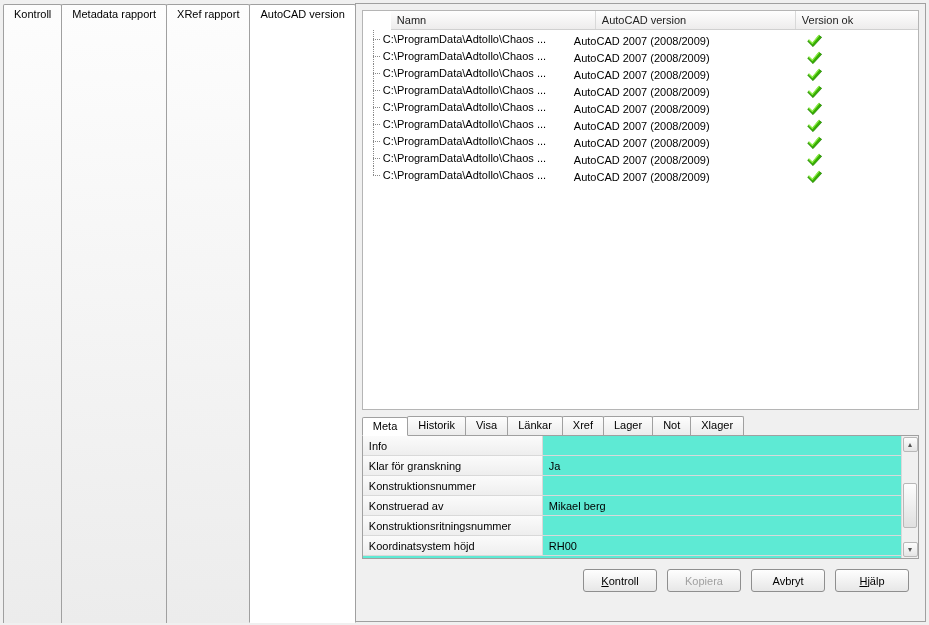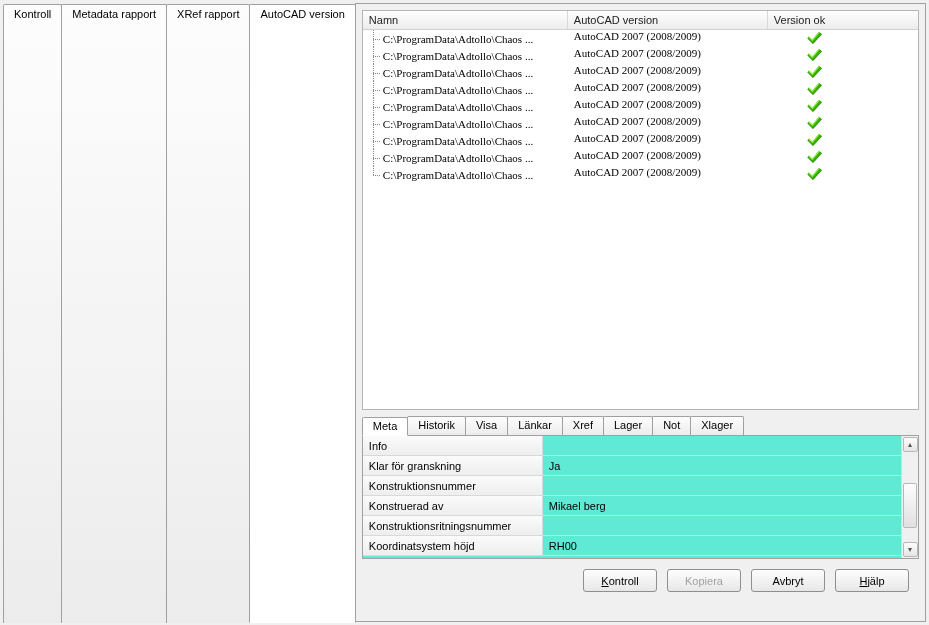--- a/index.html
+++ b/index.html
@@ -61,38 +61,38 @@
       border: 1px solid #b5b5b5;
       background: #ffffff;
       display: flex;
       flex-direction: column;
       overflow: hidden;
     }
     .list-header {
       display: flex;
       background: linear-gradient(#fefefe, #edecec);
       border-bottom: 1px solid #d0d0d0;
+      margin-left: 28px;
     }
     .list-header .col {
       padding: 3px 6px;
       border-right: 1px solid #d8d8d8;
       font-size: 11px;
       color: #222;
       text-align: left;
     }
     .list-header .col:last-child { border-right: none; }
     .col-name { width: 205px; flex: 0 0 205px; }
     .col-ver { width: 200px; flex: 0 0 200px; }
     .col-ok { width: 95px; flex: 0 0 95px; }
     .list-rows { flex: 1; overflow: auto; }
     .row {
       display: flex;
       height: 17px;
-      align-items: flex-start;
-      font-family: Liberation Serif, serif;
+      align-items: flex-end;
     }
     .row .cell { font-size: 11px; padding: 0 6px; white-space: nowrap; overflow: hidden; text-overflow: ellipsis; }
     .cell-name {
       width: 205px; flex: 0 0 205px;
       display: flex;
       align-items: center;
       padding-left: 17px;
     }
     .cell-name .tree-line {
       display: inline-block;

